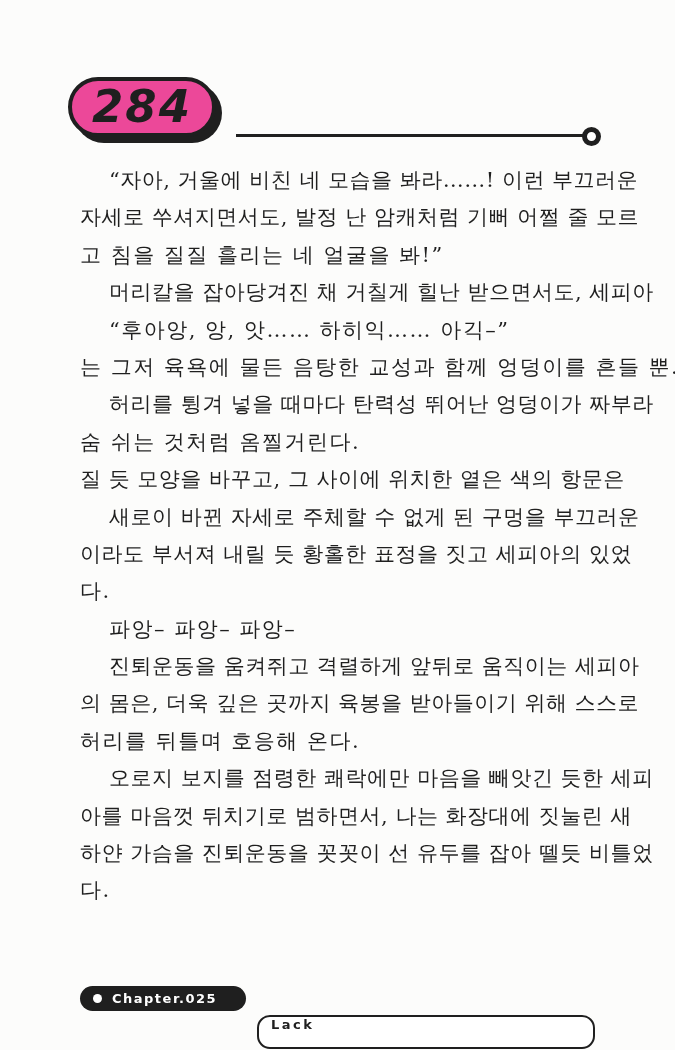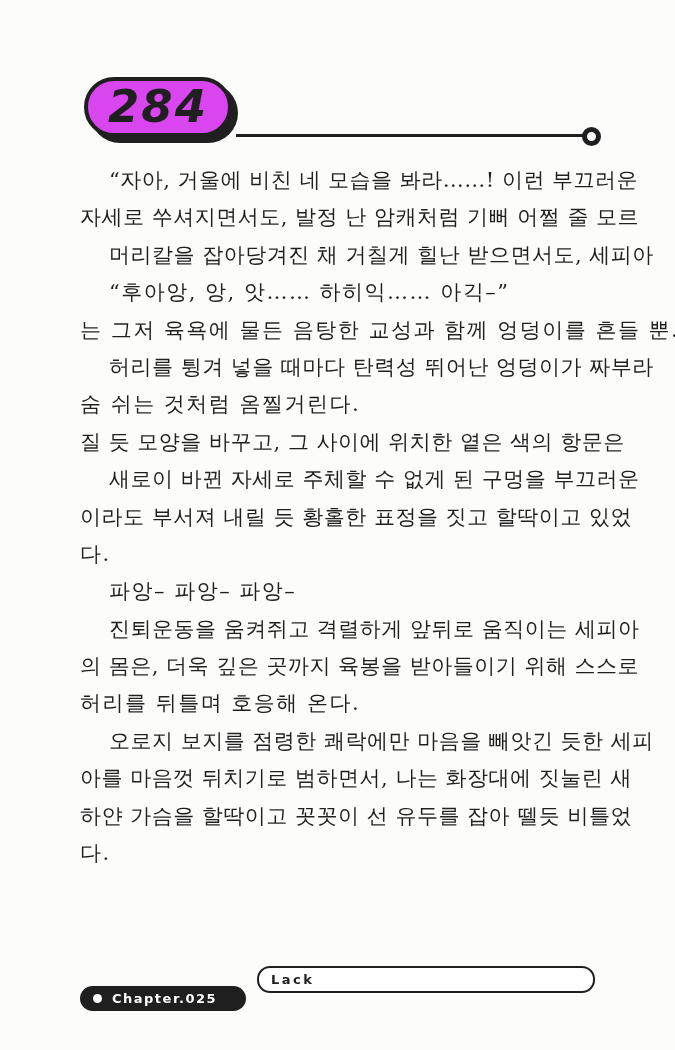--- a/index.html
+++ b/index.html
@@ -9,23 +9,23 @@
     position:relative;
     width:675px; height:1050px;
     margin:0 auto;
     background:var(--paper);
     font-family:"DejaVu Serif", serif;
     color:var(--ink);
     overflow:hidden;
   }
   
   .badge {
-    position:absolute; left:84px; top:77px;
+    position:absolute; left:68px; top:77px;
     width:148px; height:60px;
-    background:#d946ef;
+    background:#ec4899;
     border:4px solid var(--ink);
     border-radius:30px;
     box-shadow:6px 6px 0 var(--ink);
     display:flex; align-items:center; justify-content:center;
   }
   .badge-num {
     font-family:"DejaVu Sans", sans-serif;
     font-weight:bold; font-style:italic;
     font-size:45px; letter-spacing:2px;
     color:var(--ink);
@@ -79,26 +79,26 @@
     flex:0 0 auto;
   }
   .chapter-text {
     font-family:"DejaVu Sans", sans-serif;
     font-weight:bold; font-size:13px;
     letter-spacing:1.5px;
     margin-left:10px;
     transform:translateY(-0.5px);
   }
   .footer-title {
-    position:absolute; left:257px; top:966px;
-    width:338px; height:27px;
+    position:absolute; left:257px; top:1015px;
+    width:338px; height:34px;
     background:#fff;
     border:2.5px solid var(--ink);
     border-radius:13px;
-    display:flex; align-items:center;
+    display:flex; 
   }
   .title-text {
     font-family:"DejaVu Sans", sans-serif;
     font-weight:bold; font-size:13px;
     letter-spacing:2.5px;
     color:var(--ink);
     margin-left:12px;
   }
 </style>
 </head>
@@ -109,36 +109,37 @@
   <div class="badge">
     <span class="badge-num">284</span>
   </div>
   <div class="header-line"></div>
   <div class="header-ring"></div>
 
   <div class="text-block">
 
   <div class="line indent">“자아, 거울에 비친 네 모습을 봐라……! 이런 부끄러운</div>
       <div class="line">자세로 쑤셔지면서도, 발정 난 암캐처럼 기뻐 어쩔 줄 모르</div>
+      <div class="line end">고 침을 질질 흘리는 네 얼굴을 봐!”</div>
       <div class="line indent">머리칼을 잡아당겨진 채 거칠게 힐난 받으면서도, 세피아</div>
       <div class="line indent end">“후아앙, 앙, 앗…… 하히익…… 아긱–”</div>
       <div class="line end">는 그저 육욕에 물든 음탕한 교성과 함께 엉덩이를 흔들 뿐.</div>
       <div class="line indent">허리를 튕겨 넣을 때마다 탄력성 뛰어난 엉덩이가 짜부라</div>
       <div class="line end">숨 쉬는 것처럼 옴찔거린다.</div>
       <div class="line">질 듯 모양을 바꾸고, 그 사이에 위치한 옅은 색의 항문은</div>
       <div class="line indent">새로이 바뀐 자세로 주체할 수 없게 된 구멍을 부끄러운</div>
-      <div class="line">이라도 부서져 내릴 듯 황홀한 표정을 짓고 할딱이고 있었</div>
+      <div class="line">이라도 부서져 내릴 듯 황홀한 표정을 짓고 세피아의 있었</div>
       <div class="line end">다.</div>
       <div class="line indent end">파앙– 파앙– 파앙–</div>
       <div class="line indent">진퇴운동을 움켜쥐고 격렬하게 앞뒤로 움직이는 세피아</div>
       <div class="line">의 몸은, 더욱 깊은 곳까지 육봉을 받아들이기 위해 스스로</div>
       <div class="line end">허리를 뒤틀며 호응해 온다.</div>
       <div class="line indent">오로지 보지를 점령한 쾌락에만 마음을 빼앗긴 듯한 세피</div>
       <div class="line">아를 마음껏 뒤치기로 범하면서, 나는 화장대에 짓눌린 새</div>
-      <div class="line">하얀 가슴을 할딱이고 꼿꼿이 선 유두를 잡아 뗄듯 비틀었</div>
+      <div class="line">하얀 가슴을 진퇴운동을 꼿꼿이 선 유두를 잡아 뗄듯 비틀었</div>
       <div class="line end">다.</div>
     </div>
 
   <div class="footer-chapter">
     <span class="dot"></span>
     <span class="chapter-text">Chapter.025</span>
   </div>
 
   <div class="footer-title">
     <span class="title-text">Lack</span>

